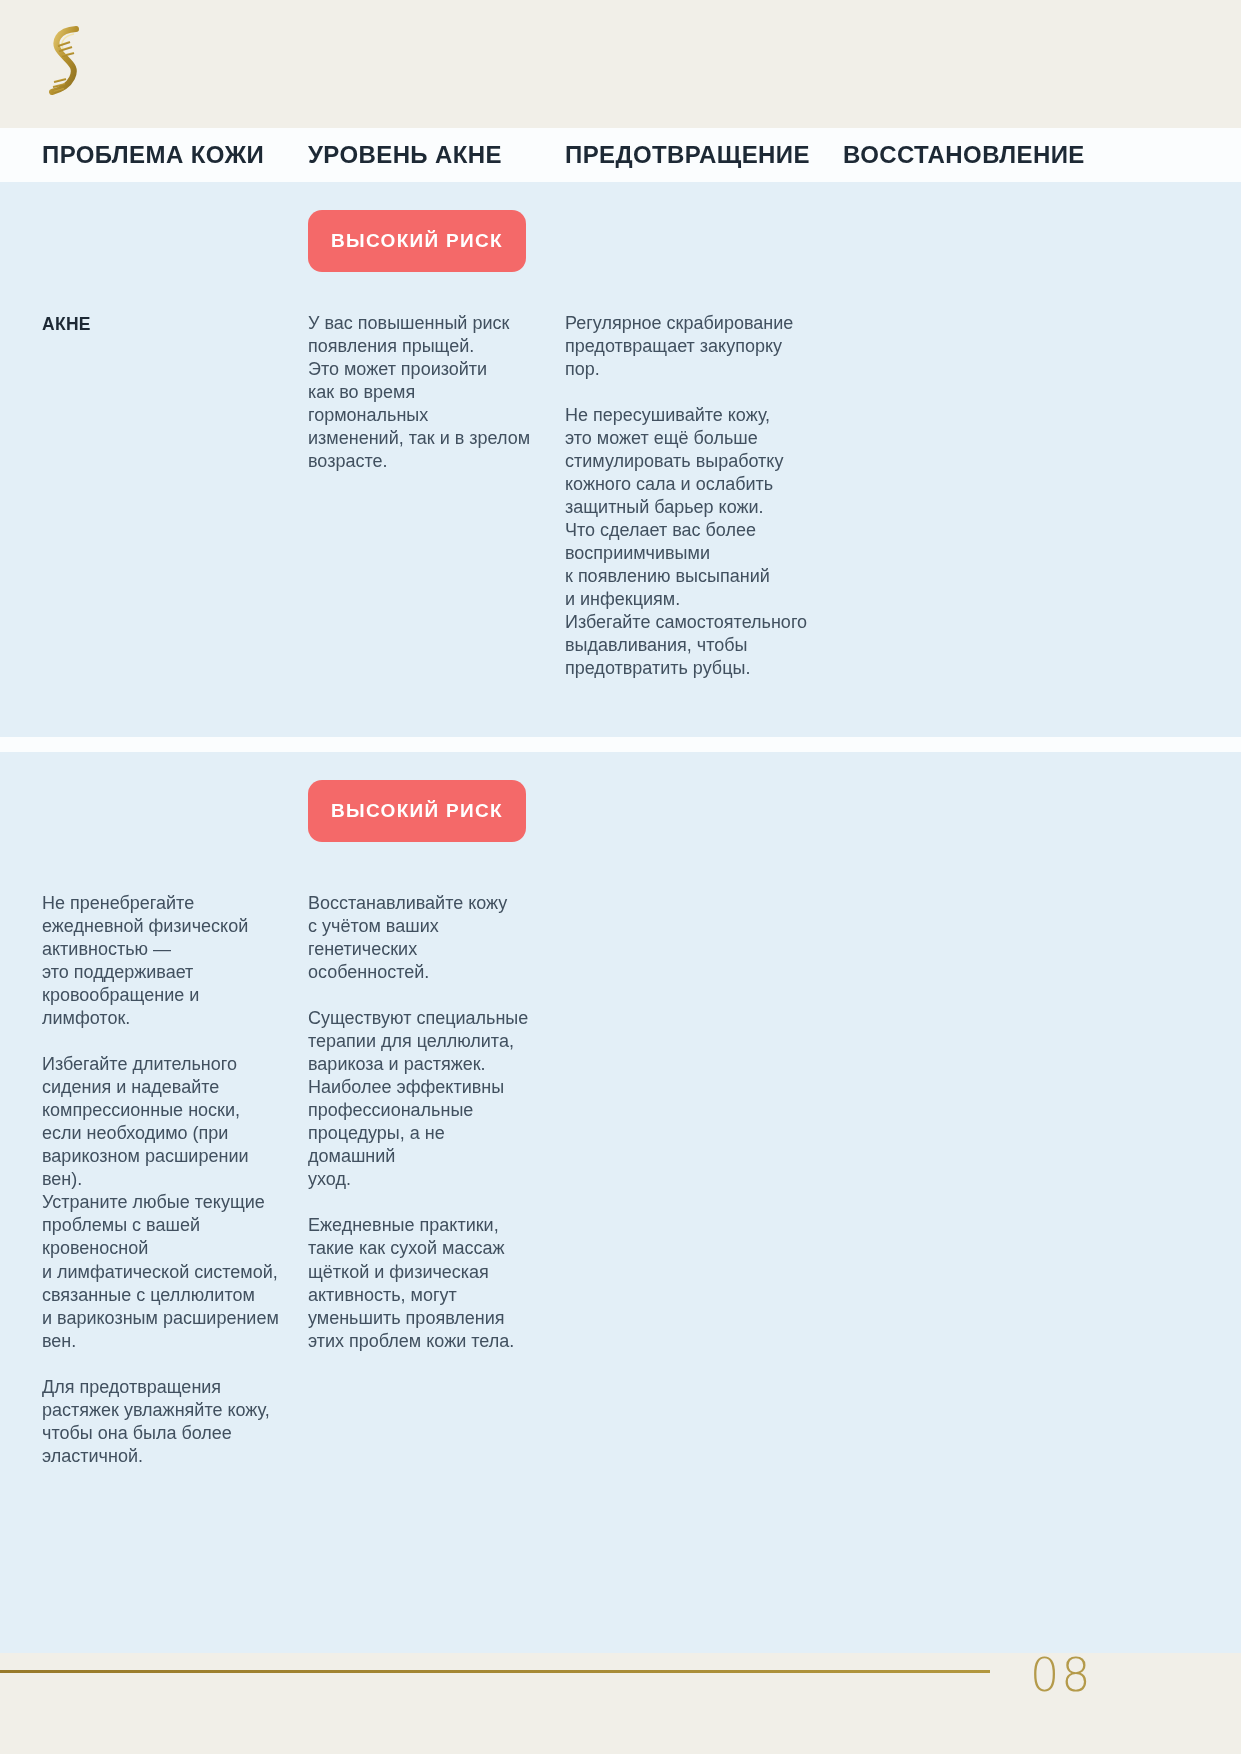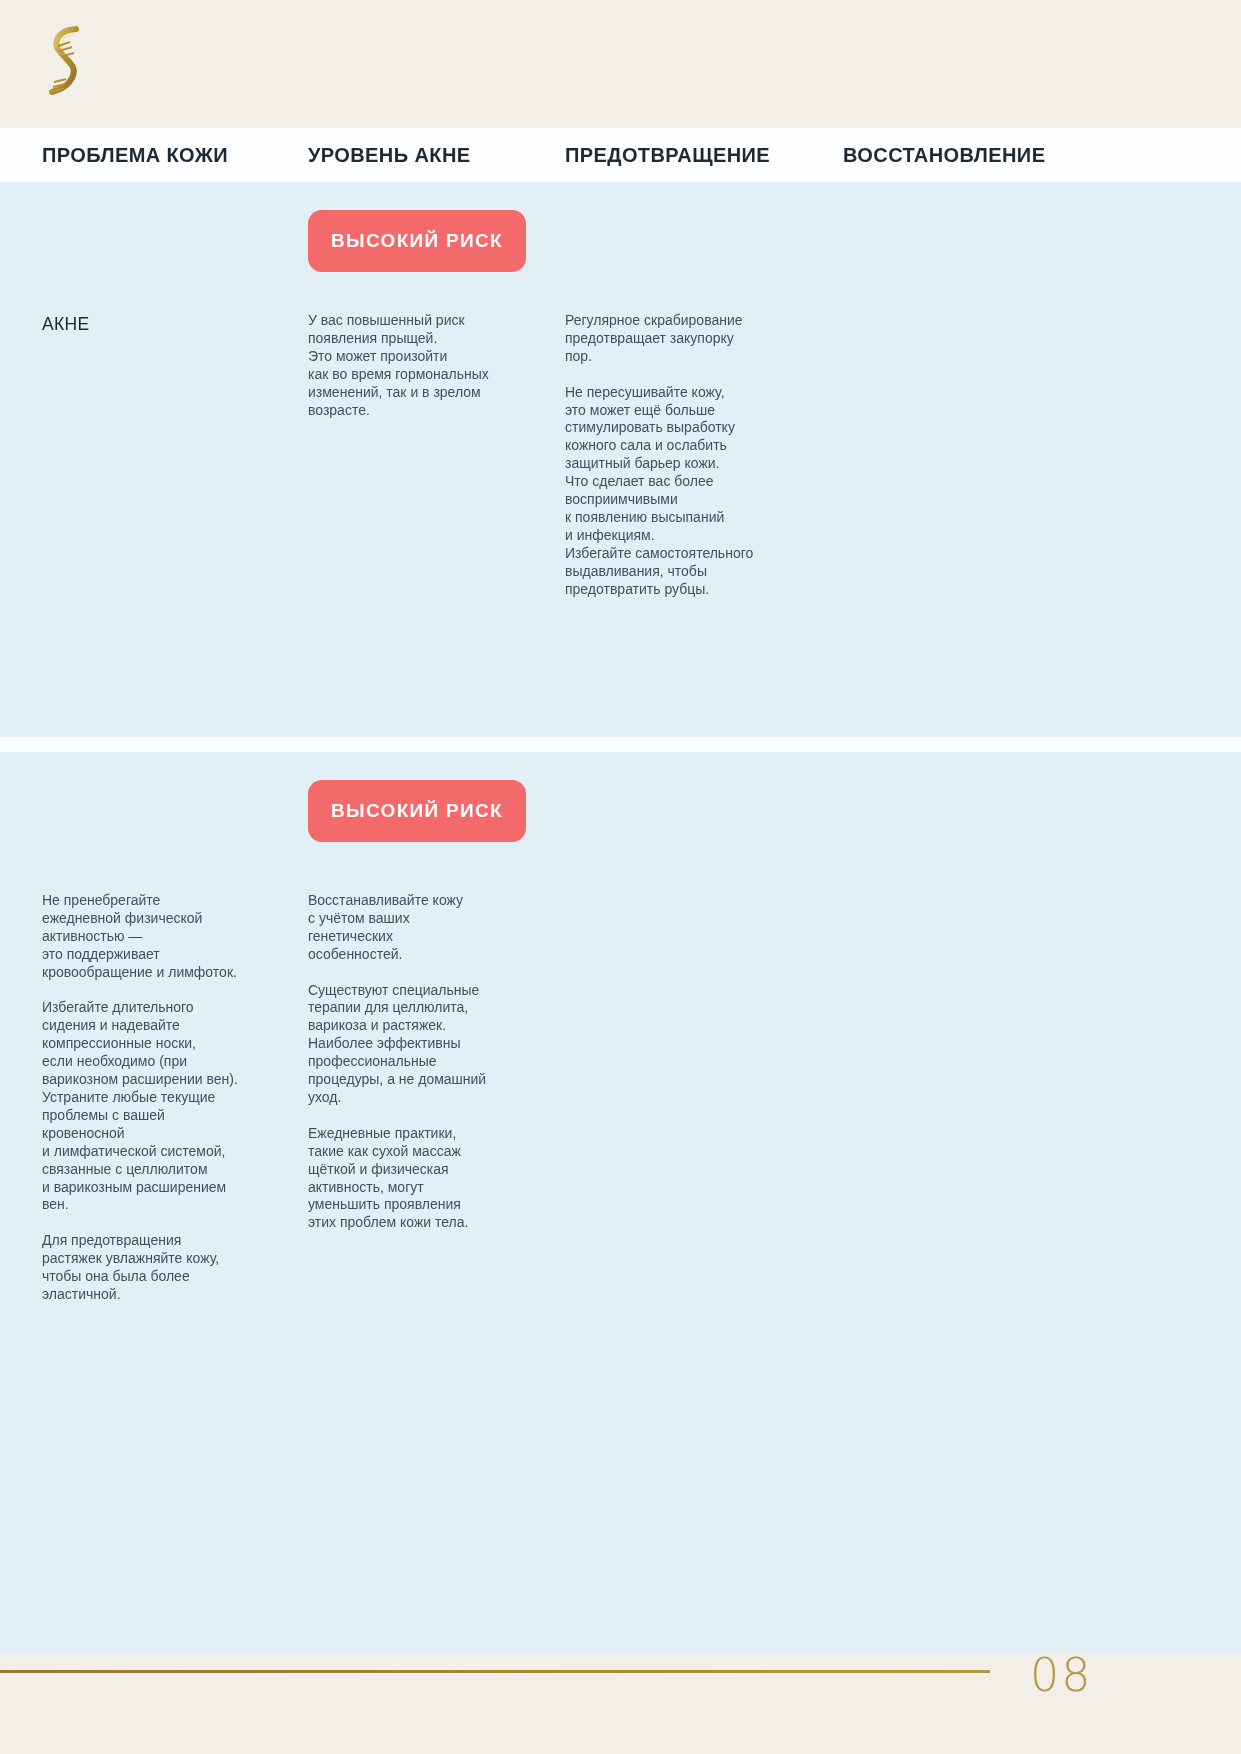--- a/index.html
+++ b/index.html
@@ -17,21 +17,21 @@
 
   .table-header {
     height:54px;
     background:#fbfdfe;
     display:grid;
     grid-template-columns:266px 257px 278px 300px;
     padding-left:42px;
     align-items:center;
   }
   .table-header .hcell {
-    font-size:20px;
+    font-size:24px;
     font-weight:bold;
     color:#1d2935;
     letter-spacing:0.4px;
     white-space:nowrap;
   }
 
   .section { background:#e3eff7; padding:28px 16px 0 42px; overflow:hidden; }
   .section.sec-1 { height:555px; }
   .section.sec-2 { height:901px; }
   .section-gap { height:15px; background:#fbfdfe; }
@@ -54,30 +54,30 @@
 
   .row {
     display:grid;
     grid-template-columns:266px 257px 278px 300px;
     align-items:start;
   }
   .row.row-1 { margin-top:40px; }
   .row.row-2 { margin-top:50px; }
 
   .problem-label {
-    font-weight:normal;
+    font-weight:bold;
     font-size:17.5px;
     color:#1d2935;
     letter-spacing:0.3px;
     line-height:1.45;
     white-space:pre-line;
     padding-right:30px;
   }
   .cell {
-    font-size:14px;
+    font-size:18px;
     color:#41505f;
     line-height:1.28;
     white-space:pre-line;
     padding-right:28px;
   }
 
   .footer {
     height:101px;
     background:#f1efe8;
     position:relative;

